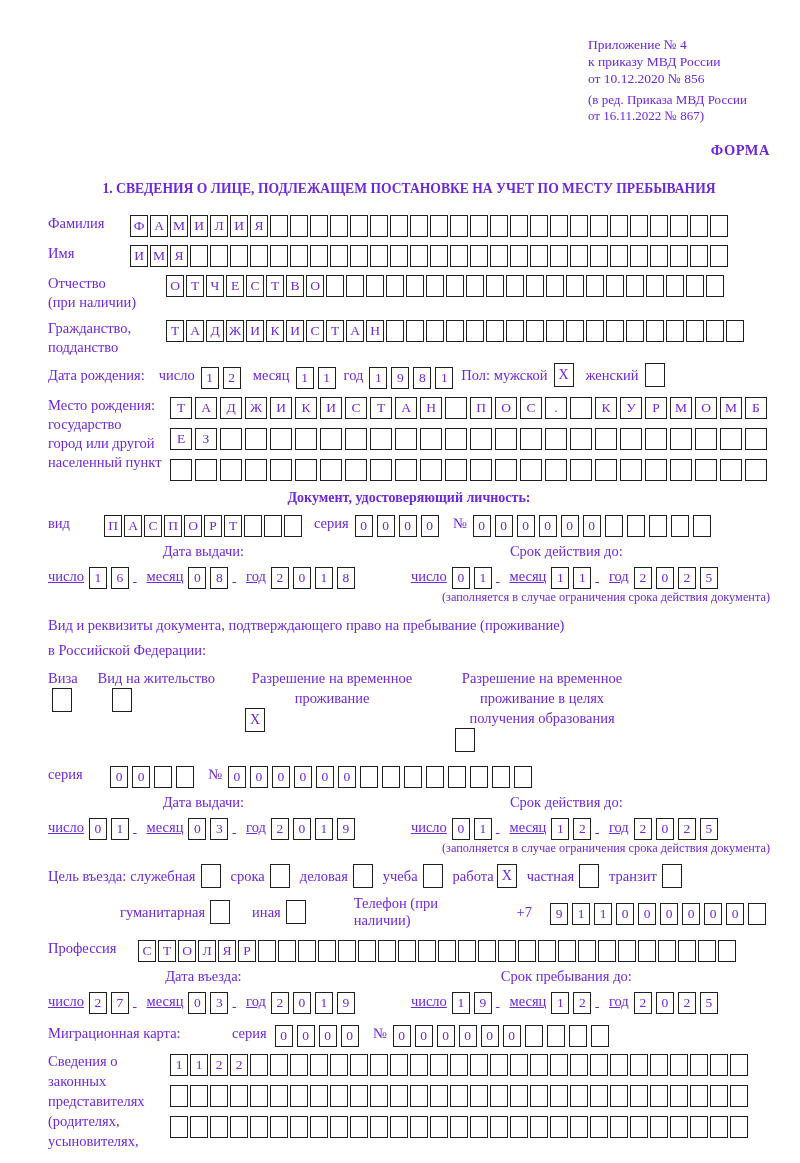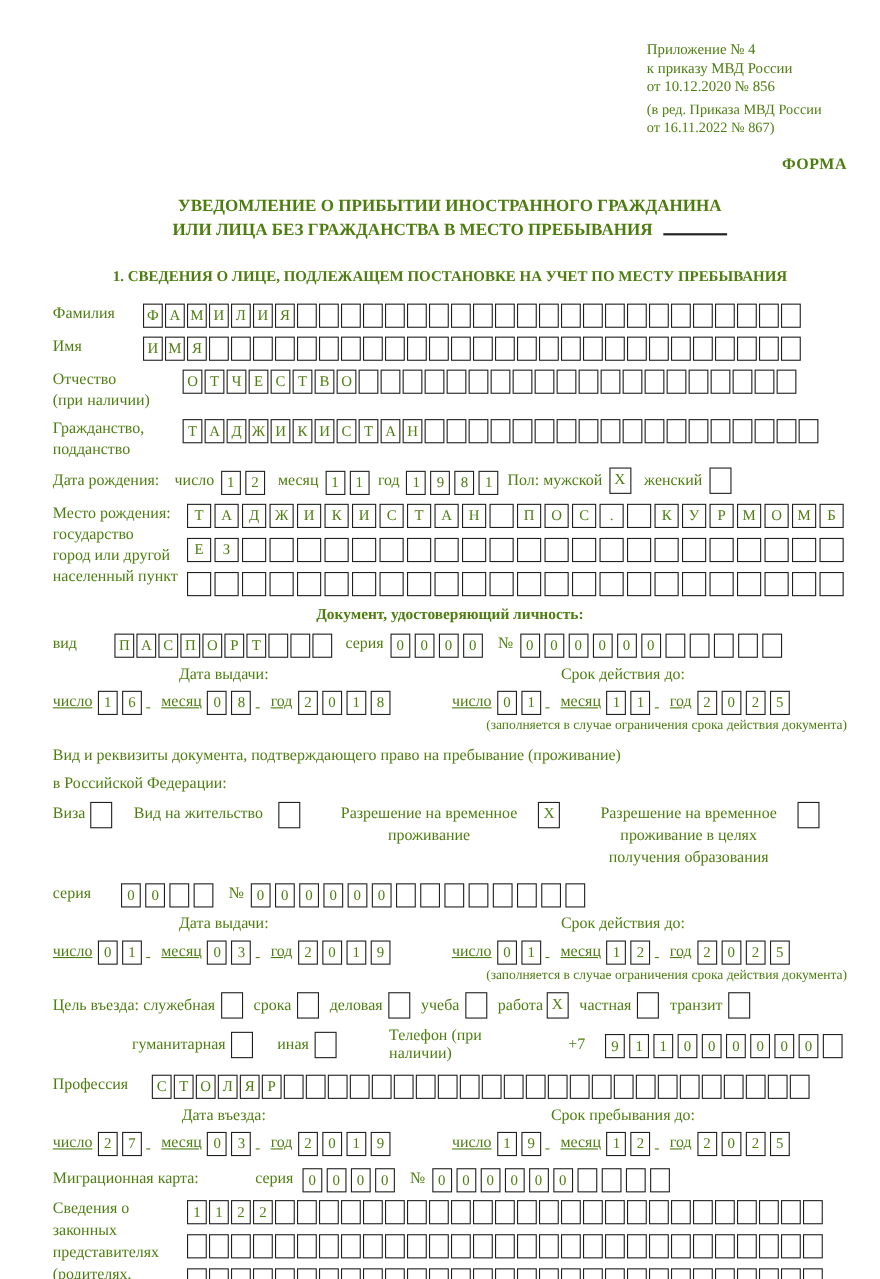--- a/index.html
+++ b/index.html
@@ -1,16 +1,16 @@
 <!DOCTYPE html>
 <html><head>
 <meta charset="utf-8">
 <style>
   html,body{margin:0;padding:0;background:#e8e8e8;}
-  .page{width:800px;height:1163px;background:#fff;color:#4d7c0f;box-sizing:border-box;
+  .page{width:800px;height:1163px;background:#fff;color:#6d28d9;box-sizing:border-box;
         padding:36px 30px 16px 48px;font-family:"Liberation Serif","DejaVu Serif",serif;
         position:relative;overflow:hidden;}
   .hdr{margin-left:540px;font-size:13.5px;line-height:17px;}
   .hdr .sub{font-size:13px;line-height:16px;margin-top:5px;}
   .forma{text-align:right;font-weight:bold;font-size:14.5px;margin-top:18px;letter-spacing:.5px;}
   .title{text-align:center;font-weight:bold;font-size:15.5px;line-height:22px;margin-top:18px;}
   .uline{display:inline-block;width:58px;border-bottom:2px solid #222;margin-left:10px;}
   .sec-head{font-weight:bold;font-size:13.6px;margin-top:22px;margin-bottom:14px;text-align:center;}
 
   .frow{display:flex;align-items:flex-start;font-size:14.5px;line-height:24px;margin-bottom:4px;}
@@ -32,21 +32,21 @@
   .dates-row{display:flex;align-items:flex-start;margin-top:6px;}
   .dgroup{font-size:14.5px;}
   .dg-head{text-align:center;font-size:14.5px;margin-bottom:3px;}
   .dg-line{white-space:nowrap;line-height:26px;text-decoration:underline;}
   .dg-line .dlab{margin:0 5px 0 10px;}
   .dg-line .dlab:first-child{margin-left:0;}
   .dgroup.right{margin-left:52px;}
   .note-right{font-size:12.3px;text-align:right;margin:1px 0 8px;}
   .para{font-size:14.5px;line-height:25px;}
   .opts{display:flex;align-items:flex-start;font-size:14.5px;line-height:20px;margin:4px 0 10px;}
-  .opt{display:flex;align-items:flex-start;margin-right:14px;}
+  .opt{display:flex;align-items:flex-start;margin-right:14px;flex-direction:column;}
   .opt .olbl{padding-top:1px;}
   .optw{text-align:center;}
   .o3{width:186px;} .o4{width:186px;}
   .purpose-row{display:flex;align-items:center;font-size:14.5px;margin-bottom:7px;flex-wrap:nowrap;}
   .purpose-row .pl{margin-right:4px;}
   .purpose-row .pitem{display:flex;align-items:center;margin-right:10px;}
   .purpose-row .checkbox{margin-left:5px;}
   .indent{margin-left:72px;gap:12px;}
   .phone-lbl{margin:0 10px 0 26px;}
   .reps{display:flex;align-items:flex-start;margin-top:2px;}
@@ -61,24 +61,20 @@
     <div>Приложение № 4</div>
     <div>к приказу МВД России</div>
     <div>от 10.12.2020 № 856</div>
     <div class="sub">
       <div>(в ред. Приказа МВД России</div>
       <div>от 16.11.2022 № 867)</div>
     </div>
   </div>
   <div class="forma">ФОРМА</div>
 
-  <div class="title">
-    <div>УВЕДОМЛЕНИЕ О ПРИБЫТИИ ИНОСТРАННОГО ГРАЖДАНИНА</div>
-    <div><span>ИЛИ ЛИЦА БЕЗ ГРАЖДАНСТВА В МЕСТО ПРЕБЫВАНИЯ</span><span class="uline"></span></div>
-  </div>
 
   <div class="sec-head">1. СВЕДЕНИЯ О ЛИЦЕ, ПОДЛЕЖАЩЕМ ПОСТАНОВКЕ НА УЧЕТ ПО МЕСТУ ПРЕБЫВАНИЯ</div>
 
   <div class="frow">
     <div class="flabel w82">Фамилия</div>
     <div class="boxes"><span class="cbox">Ф</span><span class="cbox">А</span><span class="cbox">М</span><span class="cbox">И</span><span class="cbox">Л</span><span class="cbox">И</span><span class="cbox">Я</span><span class="cbox"></span><span class="cbox"></span><span class="cbox"></span><span class="cbox"></span><span class="cbox"></span><span class="cbox"></span><span class="cbox"></span><span class="cbox"></span><span class="cbox"></span><span class="cbox"></span><span class="cbox"></span><span class="cbox"></span><span class="cbox"></span><span class="cbox"></span><span class="cbox"></span><span class="cbox"></span><span class="cbox"></span><span class="cbox"></span><span class="cbox"></span><span class="cbox"></span><span class="cbox"></span><span class="cbox"></span><span class="cbox"></span></div>
   </div>
 
   <div class="frow">
     <div class="flabel w82">Имя</div>

